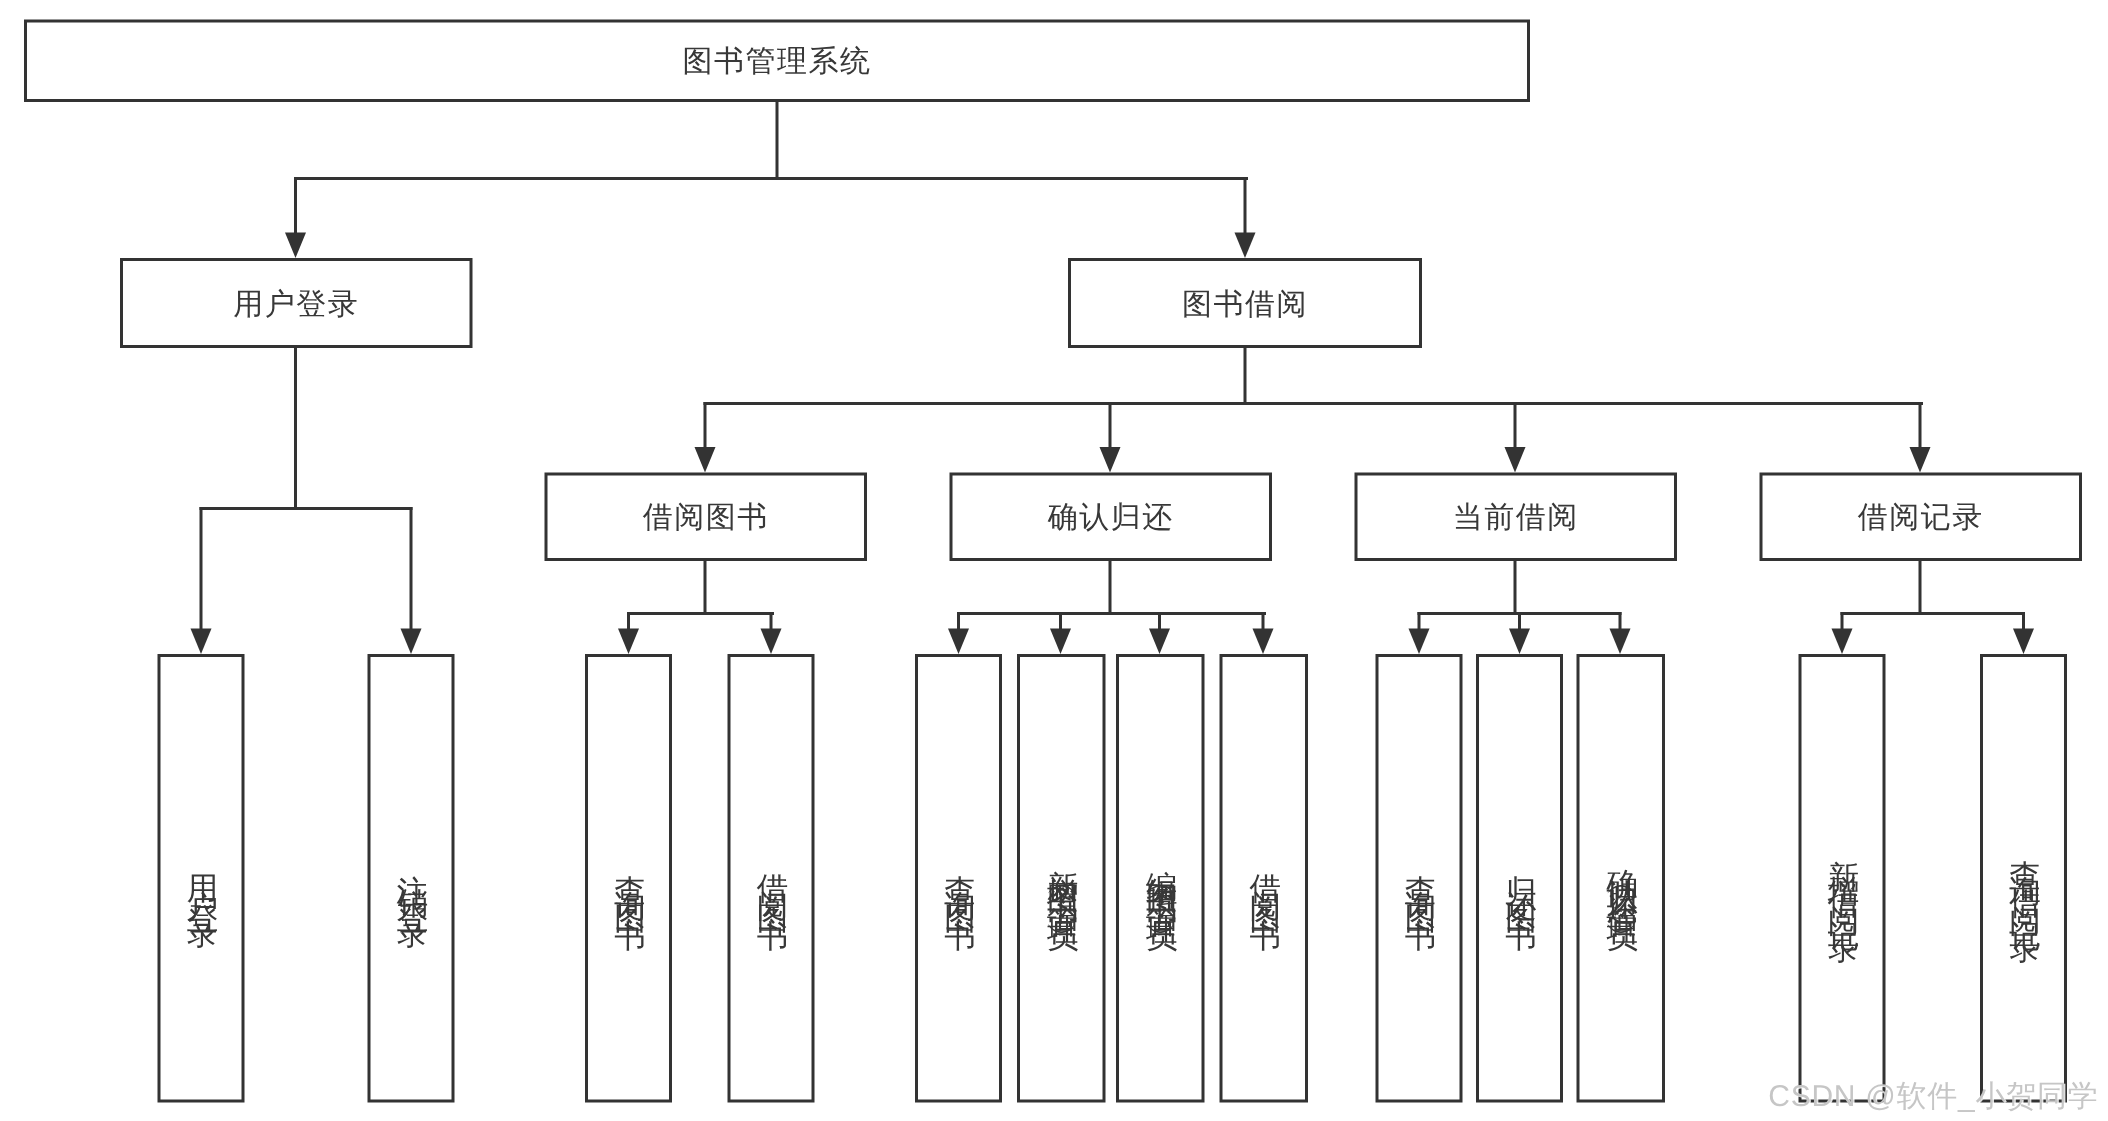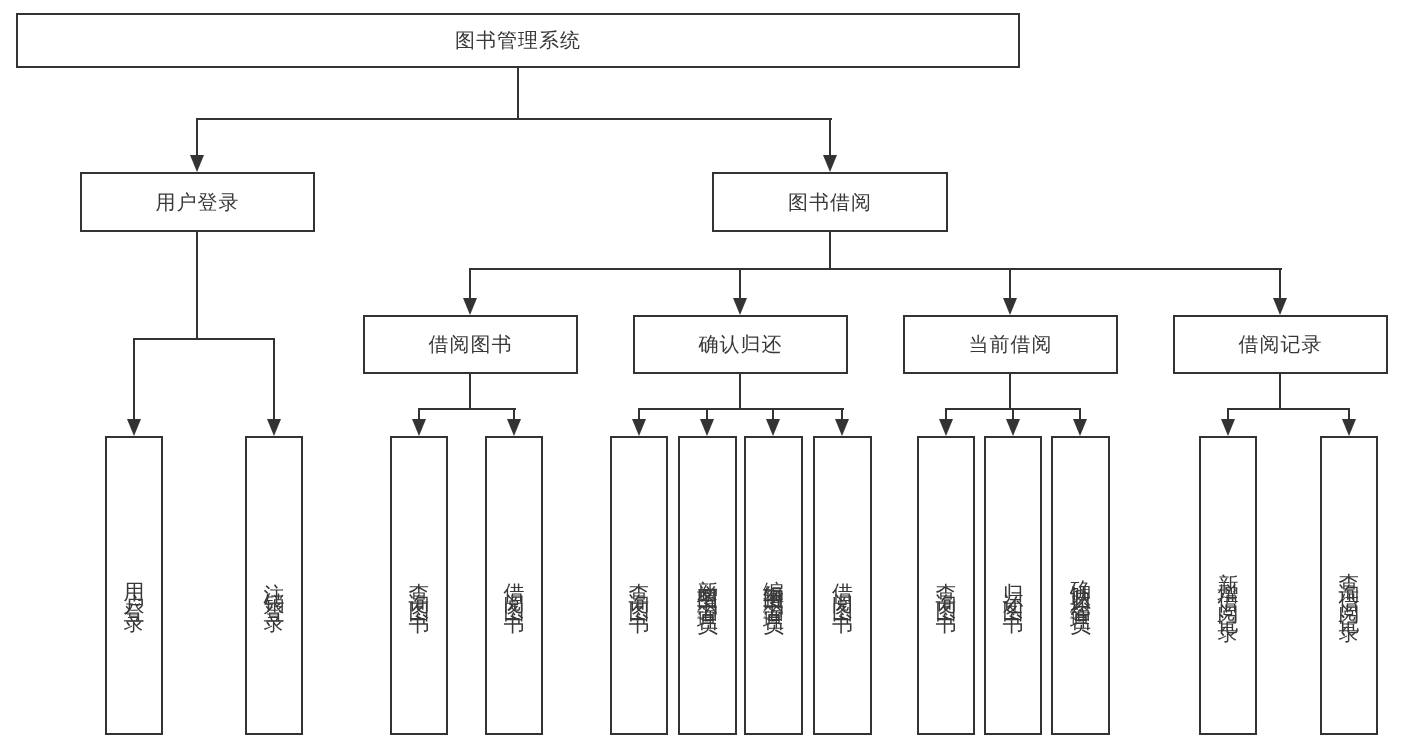--- a/index.html
+++ b/index.html
@@ -182,14 +182,15 @@
     <span class="vt tight">确认归还（管理员）</span>
   </div>
 
   <div class="box" style="left:1199px;top:436px;width:58px;height:299px">
     <span class="vt">新增借阅记录</span>
   </div>
   <div class="box" style="left:1320px;top:436px;width:58px;height:299px">
     <span class="vt">查询借阅记录</span>
   </div>
 
+  <div class="watermark">CSDN @软件_小贺同学</div>
 
 </div>
 
 </body></html>

